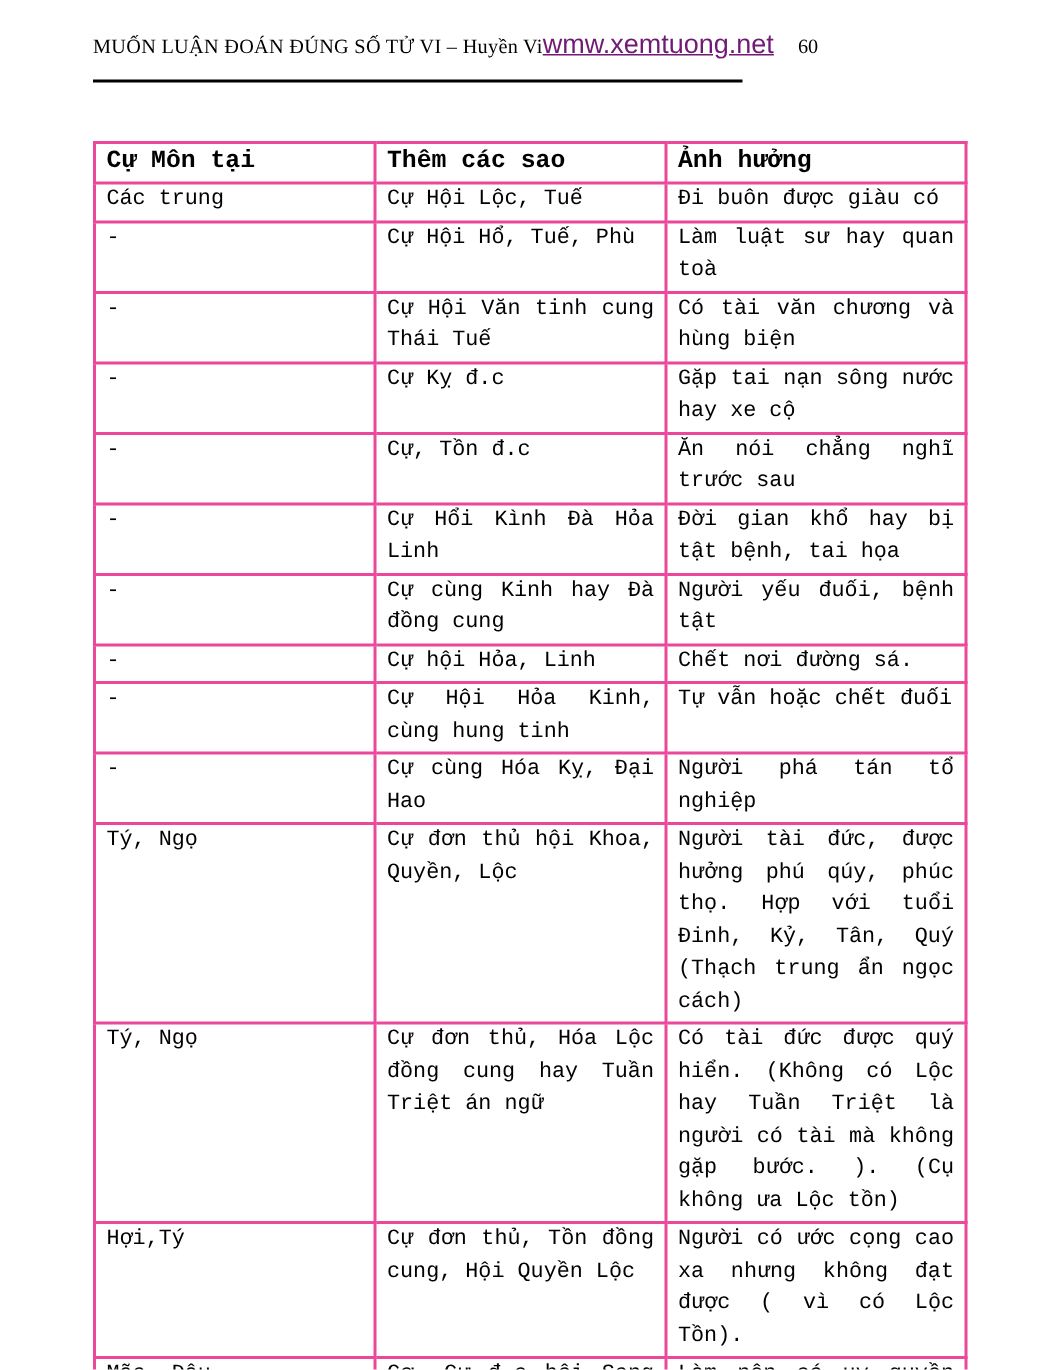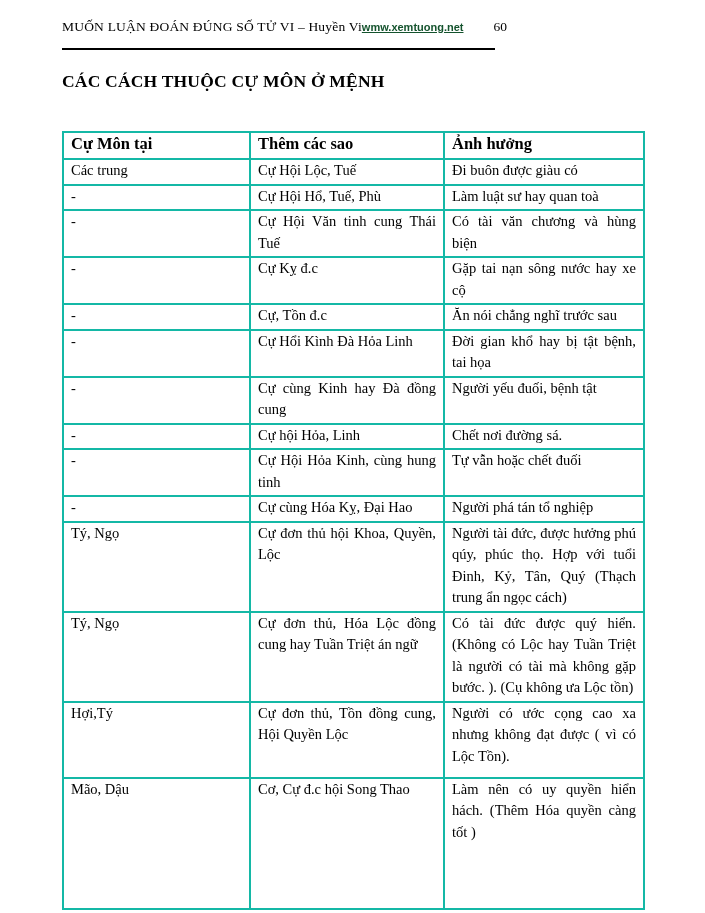--- a/index.html
+++ b/index.html
@@ -19,27 +19,27 @@
   .running-header {
     display: flex;
     align-items: baseline;
     font-size: 13.5px;
     white-space: nowrap;
   }
   .running-header .doc-title { letter-spacing: 0.2px; }
   .running-header .site-link {
     margin-left: auto;
     font-family: "Liberation Sans", sans-serif;
-    font-weight: bold;
-    color: #14532d;
+    font-weight: normal;
+    color: #701a75;
     text-decoration: underline;
-    font-size: 11px;
+    font-size: 18px;
     cursor: pointer;
   }
-  .running-header .page-number { margin-left: 30px; font-size: 13.5px; }
+  .running-header .page-number { margin-left: 16px; font-size: 13.5px; }
   .header-rule {
     margin-top: 13px;
     border: none;
     border-top: 2px solid #000;
     height: 0;
   }
   
   .section-title {
     margin-top: 21px;
     font-size: 17.5px;
@@ -48,23 +48,24 @@
   }
   
   table.luan-table {
     margin-top: 39px;
     width: 581px;
     border-collapse: collapse;
     table-layout: fixed;
   }
   table.luan-table th,
   table.luan-table td {
-    border: 2px solid #14b8a6;
+    border: 2px solid #ec4899;
     vertical-align: top;
     overflow: hidden;
+    font-family: Liberation Mono, monospace;
   }
   table.luan-table th {
     font-size: 16.5px;
     font-weight: bold;
     text-align: left;
     padding: 1px 7px 3px 7px;
     height: 27px;
   }
   table.luan-table td {
     font-size: 14.5px;
@@ -95,21 +96,20 @@
 <div class="page">
 
   <div class="running-header">
     <span class="doc-title">MUỐN LUẬN ĐOÁN ĐÚNG SỐ TỬ VI – Huyền Vi</span>
     <a class="site-link">wmw.xemtuong.net</a>
     <span class="page-number">60</span>
   </div>
 
   <hr class="header-rule">
 
-  <h1 class="section-title">CÁC CÁCH THUỘC CỰ MÔN Ở MỆNH</h1>
 
   <table class="luan-table">
     <colgroup>
       <col class="c1">
         <col class="c2">
         <col class="c3">
     </colgroup>
     <thead>
       <tr>
         <th>Cự Môn tại</th>

